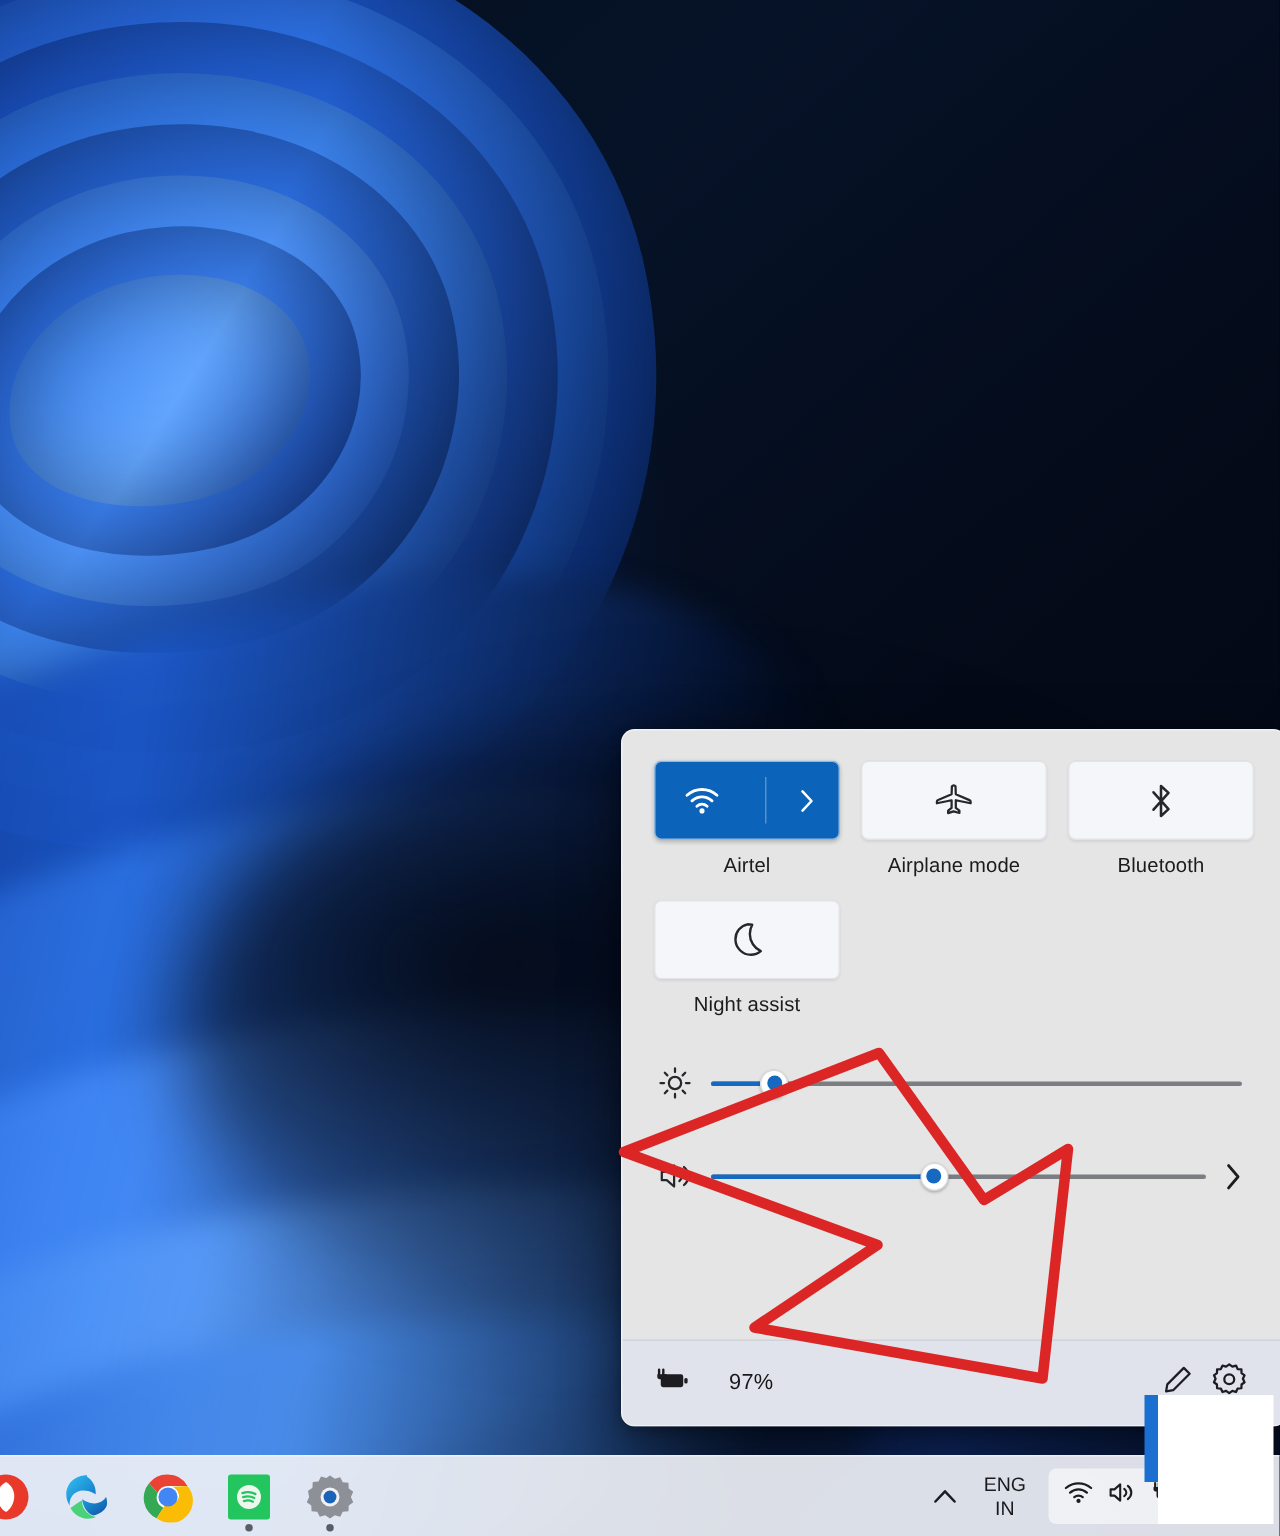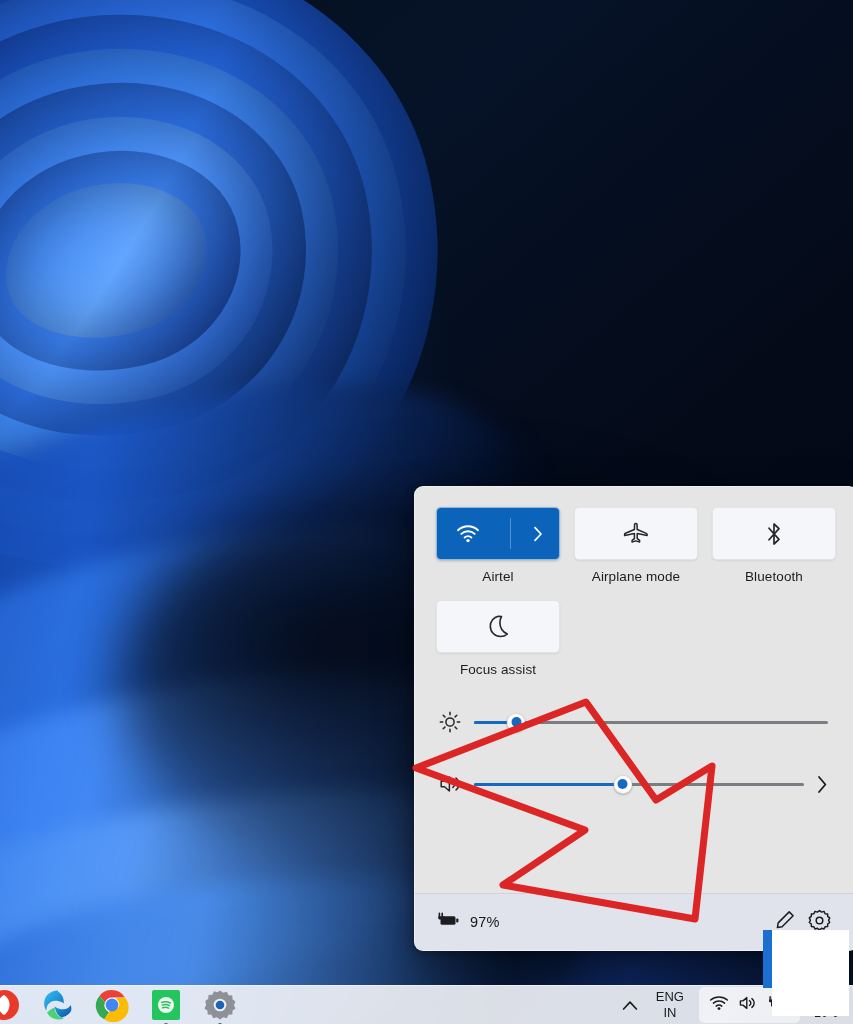--- a/index.html
+++ b/index.html
@@ -139,40 +139,40 @@
   .slider-chevron { width:24px; display:flex; align-items:center; justify-content:center; }
 
   .qs-footer {
     position:absolute; left:0; right:0; bottom:0;
     height:57px;
     border-top:1px solid rgba(0,0,0,.07);
     background:#e0e3eb;
     display:flex; align-items:center;
     padding:0 21px;
   }
-  .battery-group { display:flex; align-items:center; gap:8px; }
+  .battery-group { display:flex; align-items:center; gap:24px; }
   .battery-pct { font-size:14.5px; color:#18181b; letter-spacing:.2px; }
   .footer-spacer { flex:1; }
   .footer-btn {
     width:34px; height:34px;
     display:flex; align-items:center; justify-content:center;
     border-radius:4px;
   }
 
   
   #annotation {
     position:absolute; left:0; top:0;
     width:853px; height:1024px;
     pointer-events:none;
   }
 
   
   #taskbar {
     position:absolute; left:0; bottom:0;
-    width:853px; height:39px;
+    width:853px; height:54px;
     background:rgba(238,240,245,.92);
     border-top:1px solid rgba(255,255,255,.5);
     display:flex; align-items:center;
   }
   #tb-left {
     display:flex; align-items:center; gap:18px;
     padding-left:2px;
   }
   .tb-app {
     width:36px; height:36px;
@@ -303,21 +303,21 @@
       </div>
 
       <div class="tile-cell">
         <div class="tile">
           <span>
             <svg width="23" height="25" viewBox="0 0 23 25" fill="none">
               <path d="M14.5 2.5c-1 1.8-1.6 3.9-1.6 6.1 0 5.1 3 9.5 7.3 11.5-1.8 1.5-4.1 2.4-6.6 2.4-5.7 0-10.3-4.6-10.3-10.3 0-4.9 3.4-9 8-10z" stroke="#26262b" stroke-width="1.6" stroke-linejoin="round" fill="none"></path>
             </svg>
           </span>
         </div>
-        <div class="tile-label">Focus assist</div>
+        <div class="tile-label">Night assist</div>
       </div>
 
 
       <div class="tile-cell"></div>
     </div>
 
     <div class="slider-row">
       <span class="slider-icon">
         <svg width="24" height="24" viewBox="0 0 24 24" fill="none">
           <circle cx="12" cy="12" r="4.1" stroke="#26262b" stroke-width="1.5"></circle>

